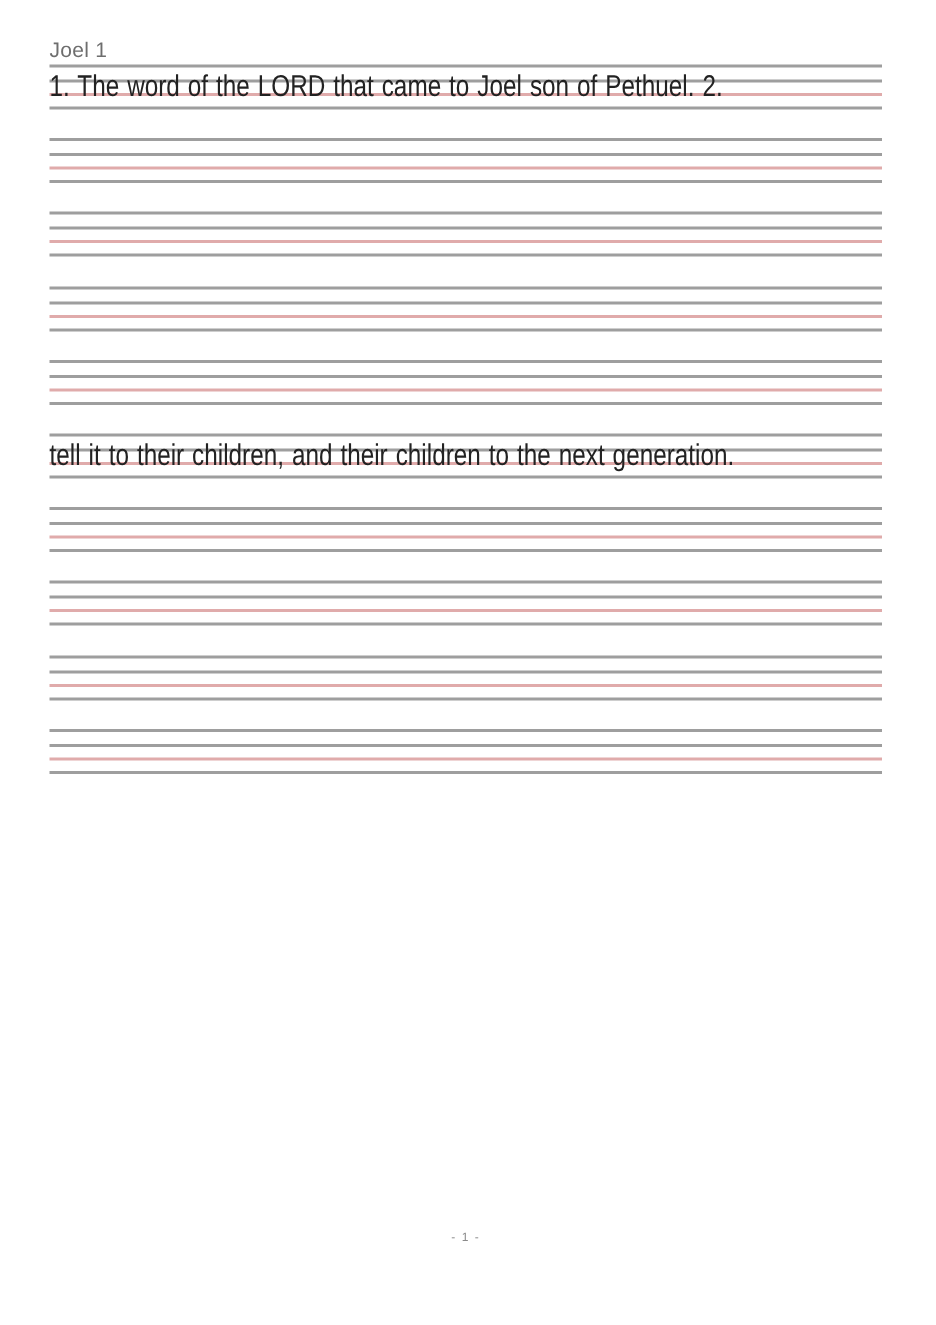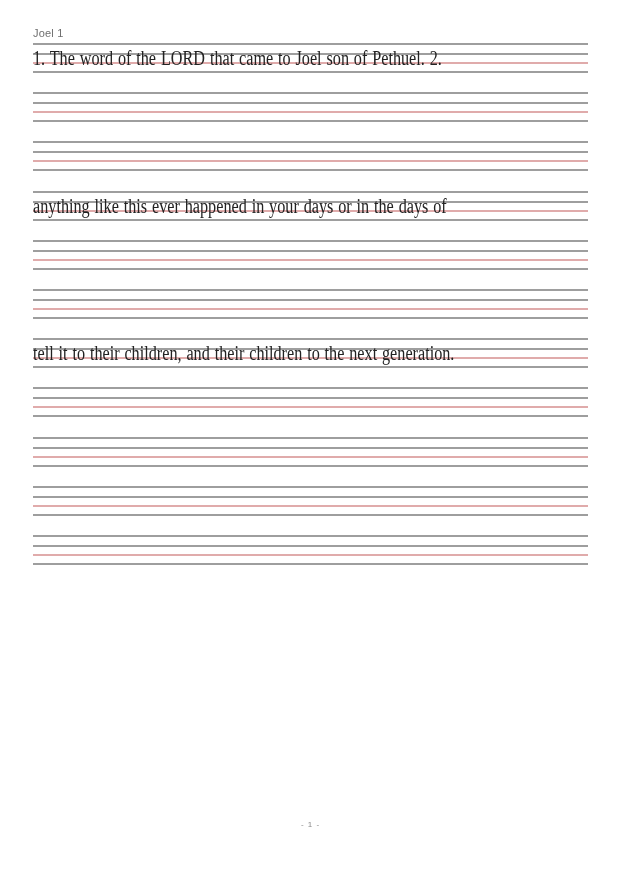--- a/index.html
+++ b/index.html
@@ -14,28 +14,28 @@
   html,body{width:624px;height:883px;}
   body{
     background:var(--page-bg);
     font-family:"Liberation Sans","DejaVu Sans",sans-serif;
     position:relative;
     overflow:hidden;
   }
   .page{position:absolute;inset:0;background:var(--page-bg);}
   .header{
     position:absolute;left:33px;top:27px;
-    font-size:11px;line-height:12px;color:var(--muted-color);
+    font-size:14px;line-height:12px;color:var(--muted-color);
     letter-spacing:0.2px;
   }
   .sheet{
     position:absolute;left:33px;top:43px;width:555px;
   }
   .group{
-    position:relative;height:30px;margin-bottom:19.2px;font-family:Liberation Serif, serif;
+    position:relative;height:30px;margin-bottom:19.2px;
   }
   .group:last-child{margin-bottom:0;}
   .rule{
     position:absolute;left:0;right:0;height:2px;
     background:var(--line-gray);
   }
   .rule-top{top:0;}
   .rule-mid{top:10px;}
   .rule-base{top:19px;height:2px;background:var(--line-red);}
   .rule-bottom{top:28px;}
@@ -80,27 +80,20 @@
         <div class="rule rule-mid"></div>
         <div class="rule rule-base"></div>
         <div class="rule rule-bottom"></div>
         <span class="row-text"></span>
       </div>
       <div class="group">
         <div class="rule rule-top"></div>
         <div class="rule rule-mid"></div>
         <div class="rule rule-base"></div>
         <div class="rule rule-bottom"></div>
-        <span class="row-text">anything like this ever happened in your days or in the days of</span>
-      </div>
-      <div class="group">
-        <div class="rule rule-top"></div>
-        <div class="rule rule-mid"></div>
-        <div class="rule rule-base"></div>
-        <div class="rule rule-bottom"></div>
         <span class="row-text"></span>
       </div>
       <div class="group">
         <div class="rule rule-top"></div>
         <div class="rule rule-mid"></div>
         <div class="rule rule-base"></div>
         <div class="rule rule-bottom"></div>
         <span class="row-text"></span>
       </div>
       <div class="group">

